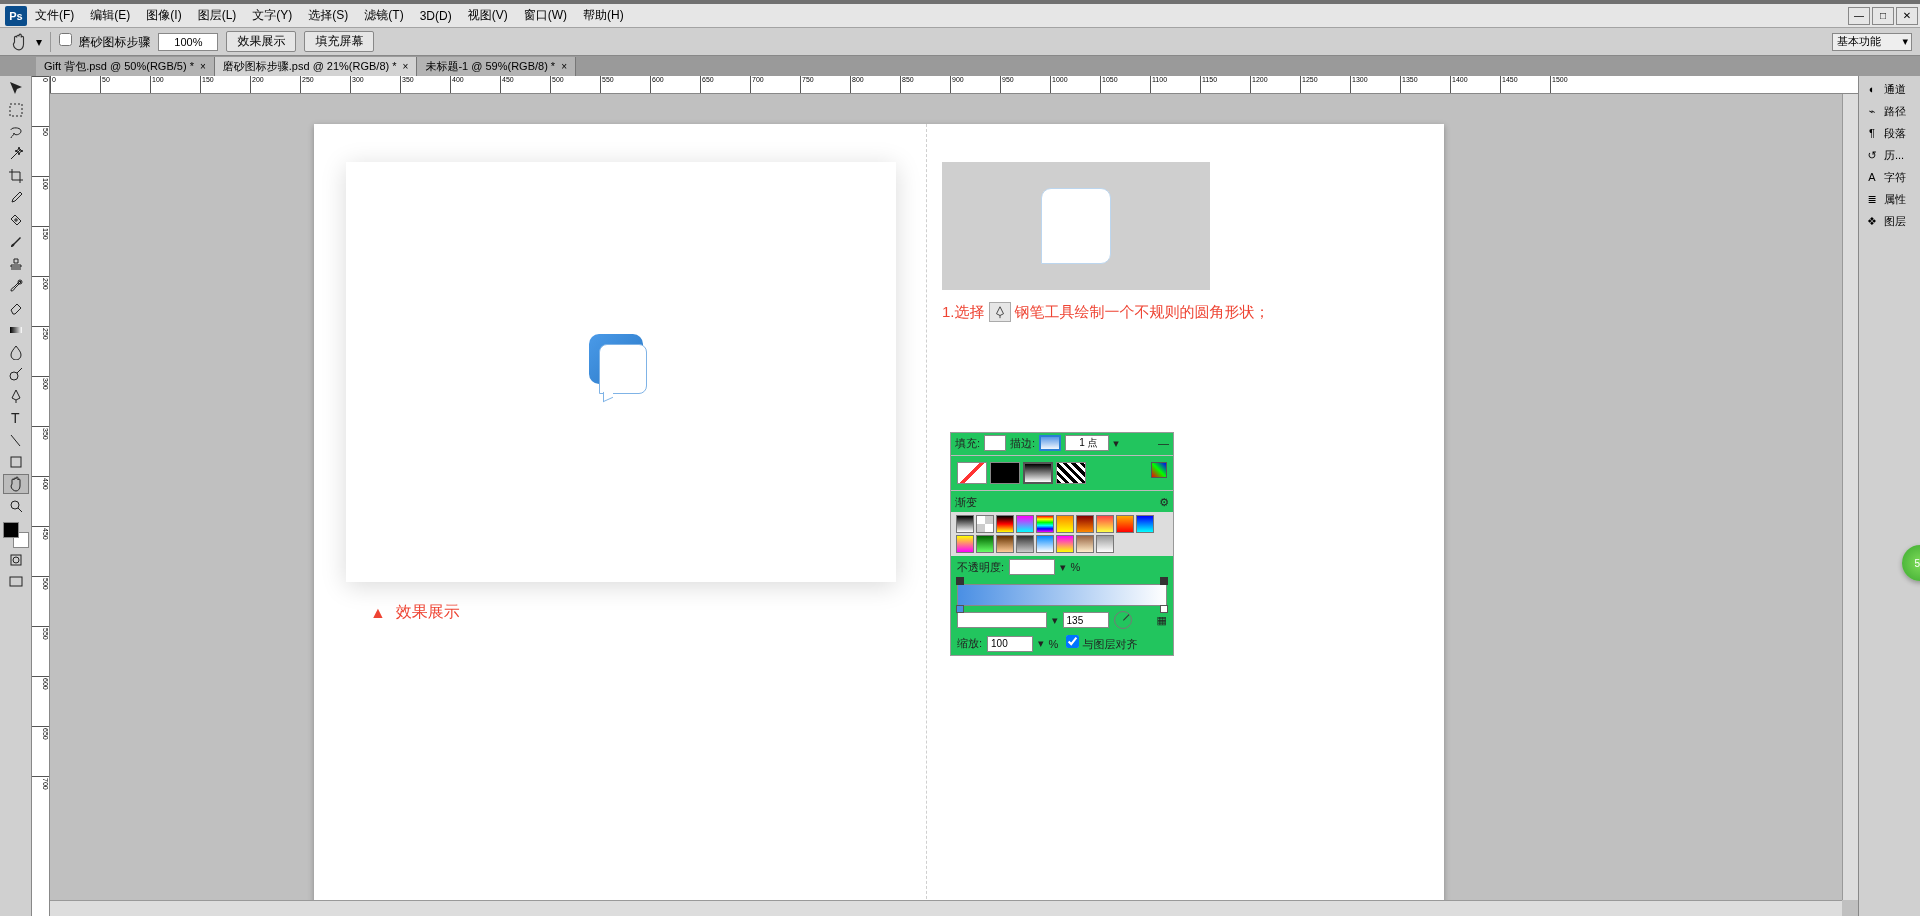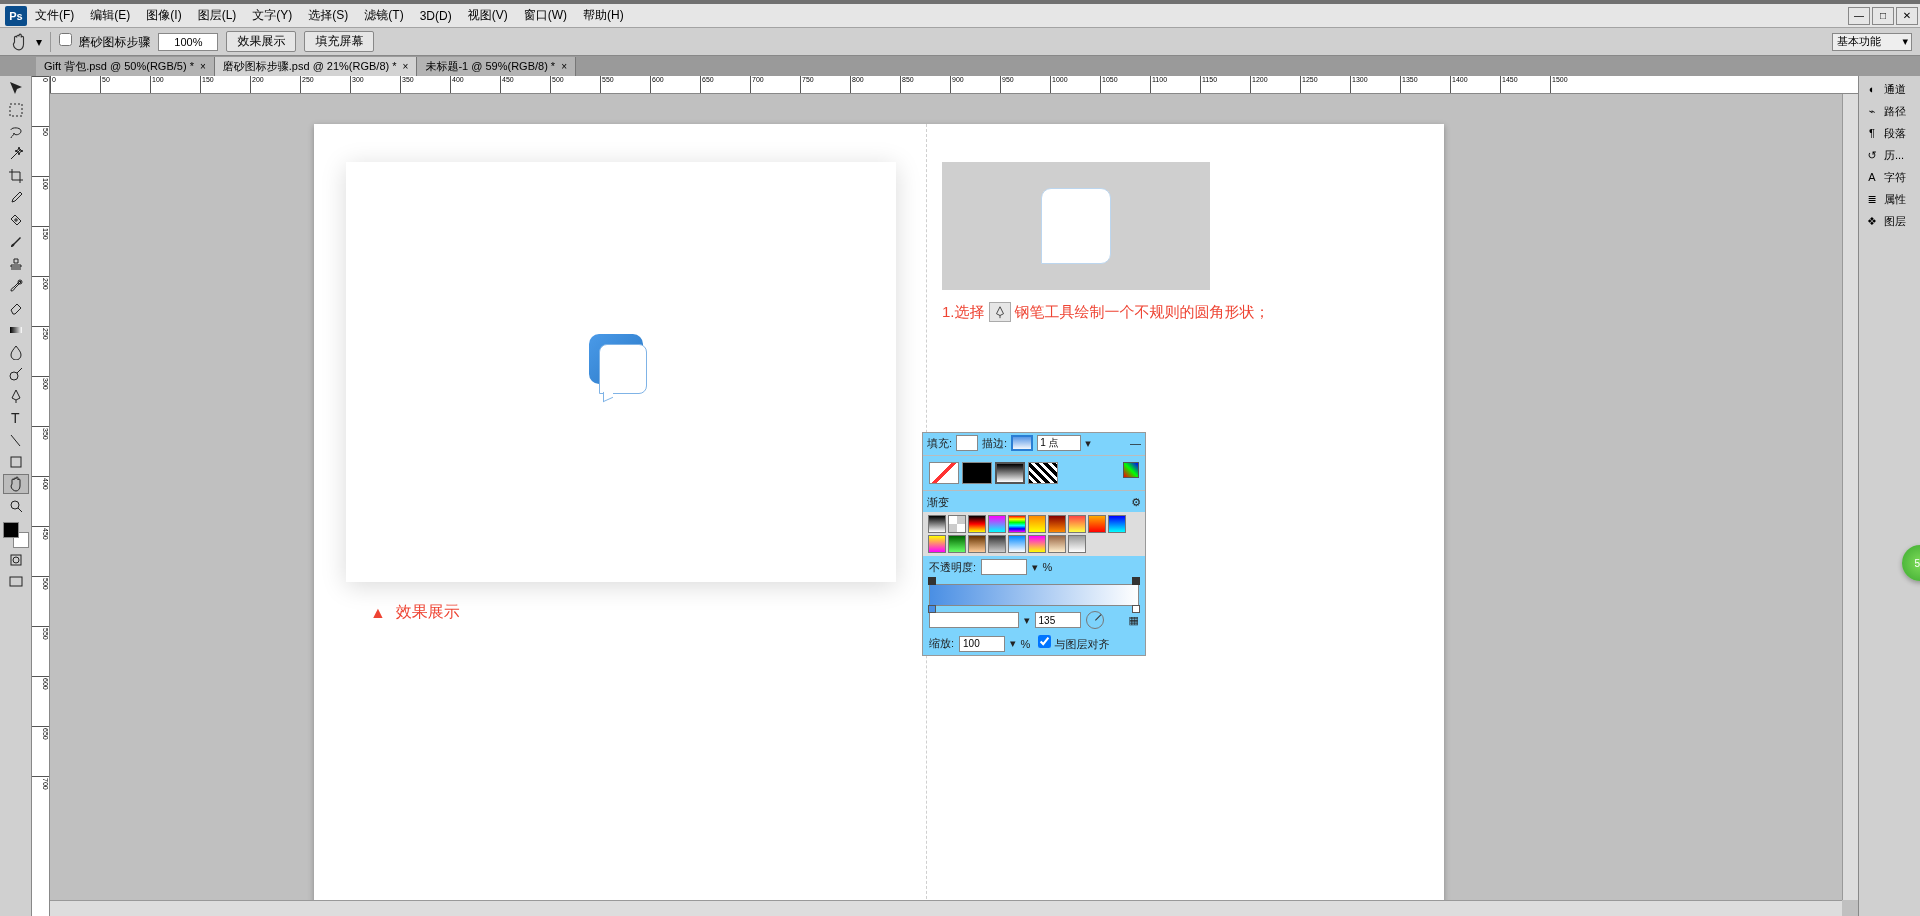--- a/index.html
+++ b/index.html
@@ -160,27 +160,27 @@
     display: flex; align-items: center; gap: 4px;
   }
   .step1 .pen-ic {
     width: 22px; height: 20px; background: #e6e6e6; display: inline-flex;
     align-items: center; justify-content: center; border: 1px solid #aaa;
     color: #333; font-size: 12px;
   }
 
   
   .fs-panel {
-    position: absolute; left: 608px; top: 308px; width: 224px;
-    border: 1px solid #999; background: #7dd3fc; font-size: 11px; color: #222;
+    position: absolute; left: 636px; top: 308px; width: 224px;
+    border: 1px solid #999; background: #22c55e; font-size: 11px; color: #222;
   }
   .fs-panel .row { display: flex; align-items: center; padding: 2px 4px; gap: 4px; }
   .fs-panel .fld { width: 22px; height: 16px; border: 1px solid #888; background: #fff; display: inline-block; }
   .fs-panel .fld.sel { outline: 2px solid #2a7dd3; outline-offset: -2px; }
-  .fs-panel .stroke-sz { width: 44px; height: 16px; border: 1px solid #888; background: #fff; font-size: 10px; padding-left: 2px; }
+  .fs-panel .stroke-sz { width: 44px; height: 16px; border: 1px solid #888; background: #fff; font-size: 10px; padding-left: 13px; }
   .fs-panel hr { border: none; border-top: 1px solid #bbb; margin: 2px 0; }
   .fs-panel .type-row { display: flex; gap: 3px; padding: 4px 6px; }
   .fs-panel .type-sw { width: 30px; height: 22px; border: 1px solid #888; background: #fff; }
   .fs-panel .type-sw.none { background: linear-gradient(135deg,#fff 45%,#f33 45%,#f33 55%,#fff 55%); }
   .fs-panel .type-sw.solid { background: #000; }
   .fs-panel .type-sw.grad { background: linear-gradient(#000,#fff); border: 2px solid #555; }
   .fs-panel .type-sw.patt { background: repeating-linear-gradient(45deg,#000 0,#000 3px,#fff 3px,#fff 6px); }
   .fs-panel .color-sw { width: 16px; height: 16px; margin-left: auto; background: linear-gradient(45deg,#f00,#0f0,#00f); border: 1px solid #555; }
   .fs-panel .presets { display: flex; flex-wrap: wrap; gap: 2px; padding: 3px 5px; background: #ddd; }
   .fs-panel .pre { width: 18px; height: 18px; border: 1px solid #777; }

